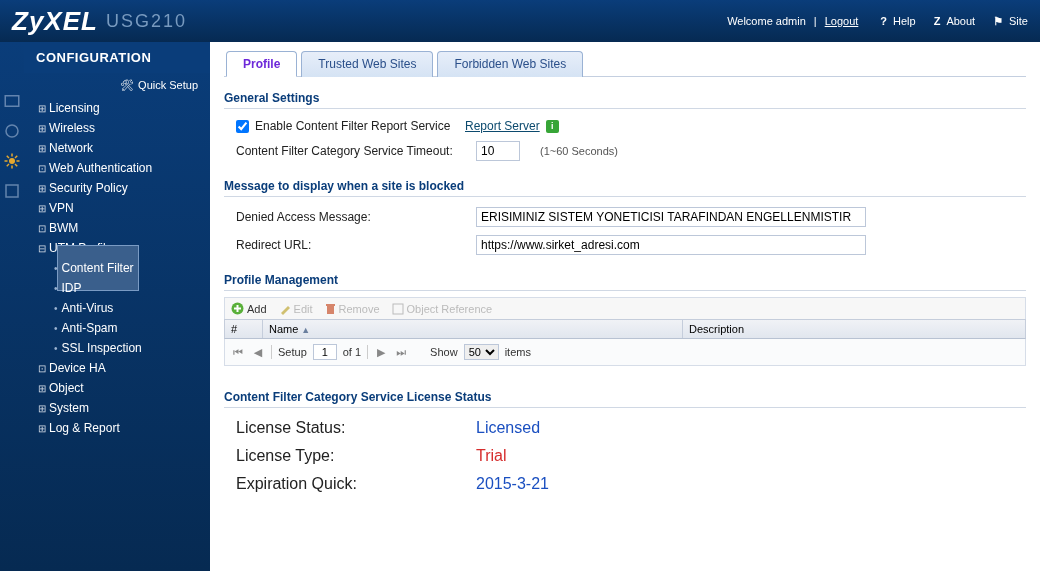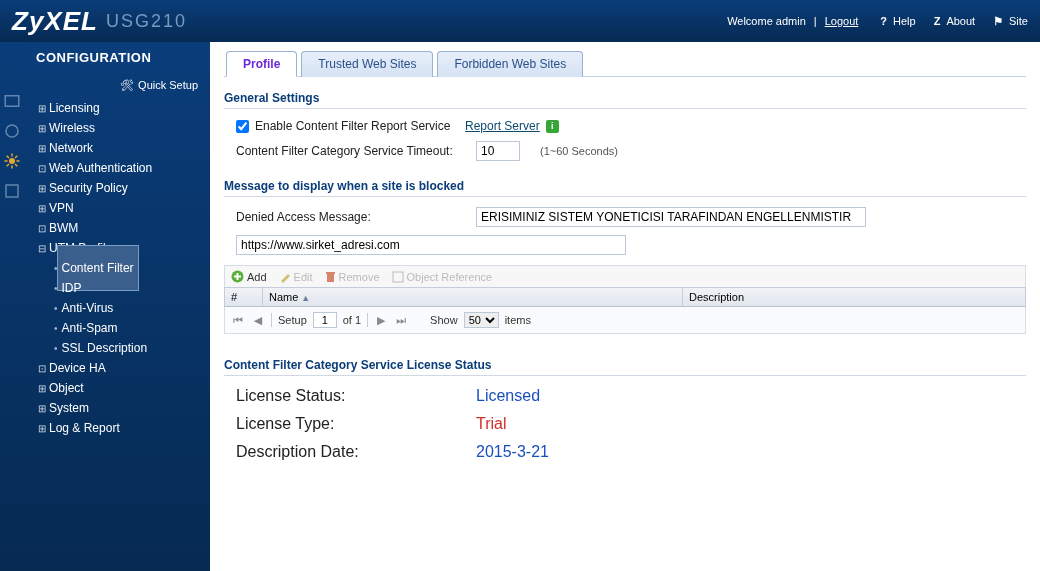--- a/index.html
+++ b/index.html
@@ -115,21 +115,21 @@
         <li><span class="exp">⊞</span><span>Network</span></li>
         <li><span class="exp">⊡</span><span>Web Authentication</span></li>
         <li><span class="exp">⊞</span><span>Security Policy</span></li>
         <li><span class="exp">⊞</span><span>VPN</span></li>
         <li><span class="exp">⊡</span><span>BWM</span></li>
         <li><span class="exp">⊟</span><span>UTM Profile</span></li>
         <li class="sub"><span class="bullet">•</span><span class="selected">Content Filter</span></li>
         <li class="sub"><span class="bullet">•</span><span>IDP</span></li>
         <li class="sub"><span class="bullet">•</span><span>Anti-Virus</span></li>
         <li class="sub"><span class="bullet">•</span><span>Anti-Spam</span></li>
-        <li class="sub"><span class="bullet">•</span><span>SSL Description</span></li>
+        <li class="sub"><span class="bullet">•</span><span>SSL Inspection</span></li>
         <li><span class="exp">⊡</span><span>Device HA</span></li>
         <li><span class="exp">⊞</span><span>Object</span></li>
         <li><span class="exp">⊞</span><span>System</span></li>
         <li><span class="exp">⊞</span><span>Log &amp; Report</span></li>
       </ul>
   </div>
 
   <div class="content">
     <div class="tabs">
       <div class="tab active">Profile</div>
@@ -149,23 +149,25 @@
       <input type="text" class="narrow" value="10" style="">
       <span class="after">(1~60 Seconds)</span>
     </div>
 
     <div class="section-title">Message to display when a site is blocked</div>
     <div class="form-row">
       <span class="label">Denied Access Message:</span>
       <input type="text" class="wide" value="ERISIMINIZ SISTEM YONETICISI TARAFINDAN ENGELLENMISTIR" style="">
     </div>
     <div class="form-row">
+      <span class="label">Redirect URL:</span>
       <input type="text" class="wide" value="https://www.sirket_adresi.com" style="">
     </div>
 
+    <div class="section-title">Profile Management</div>
     <div class="toolbar">
       <span class="btn">
         <svg width="13" height="13">
             <circle cx="6.5" cy="6.5" r="6" fill="#5ab03a"></circle>
             <line x1="6.5" y1="3" x2="6.5" y2="10" stroke="#fff" stroke-width="2"></line>
             <line x1="3" y1="6.5" x2="10" y2="6.5" stroke="#fff" stroke-width="2"></line>
           </svg>
         <span>Add</span>
       </span>
       <span class="btn disabled">
@@ -212,17 +214,17 @@
     <div class="section-title" style="margin-top:24px">Content Filter Category Service License Status</div>
     <div class="license-row">
       <span class="llabel">License Status:</span>
       <span class="lval">Licensed</span>
     </div>
     <div class="license-row">
       <span class="llabel">License Type:</span>
       <span class="lval red">Trial</span>
     </div>
     <div class="license-row">
-      <span class="llabel">Description Date:</span>
+      <span class="llabel">Expiration Quick:</span>
       <span class="lval">2015-3-21</span>
     </div>
   </div>
 </div>
 
 </body></html>

